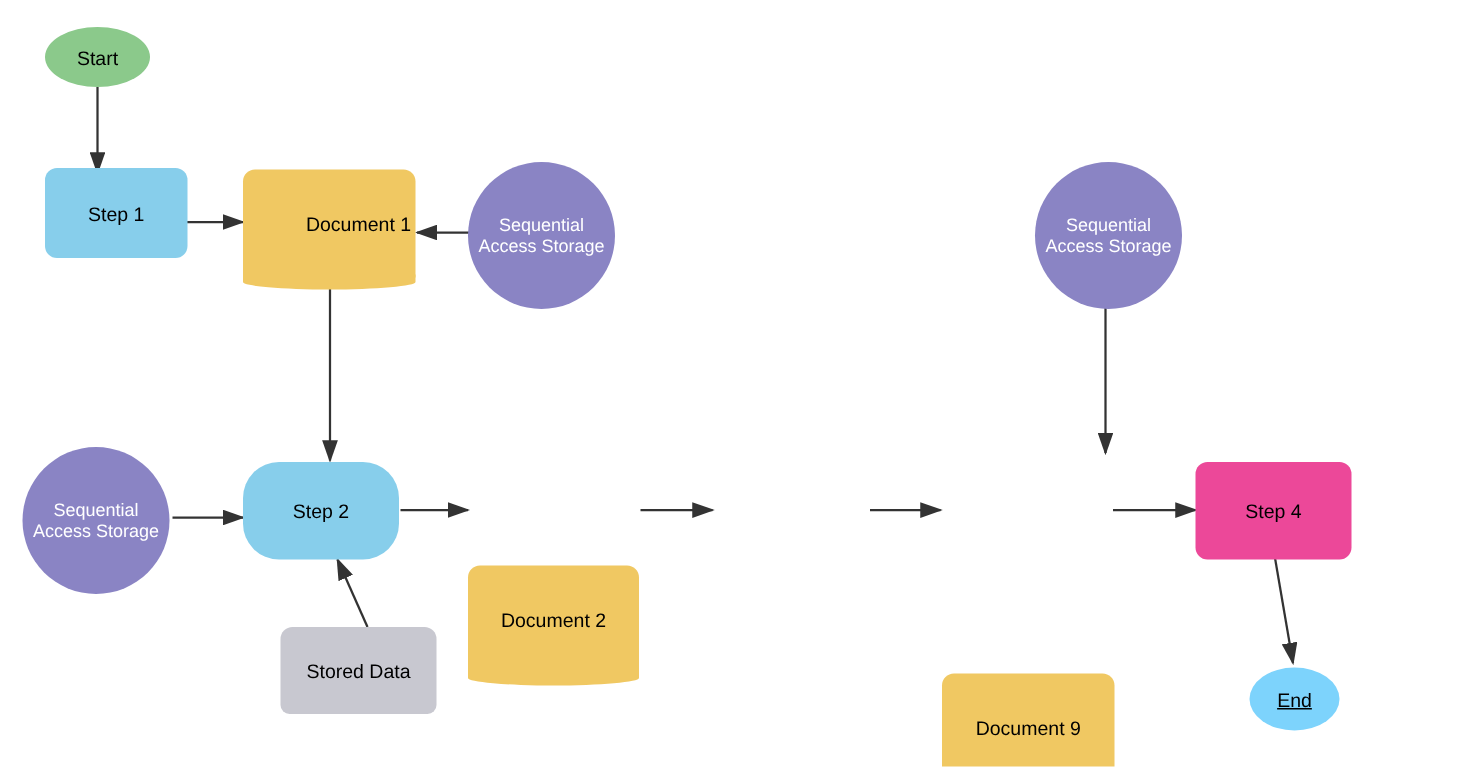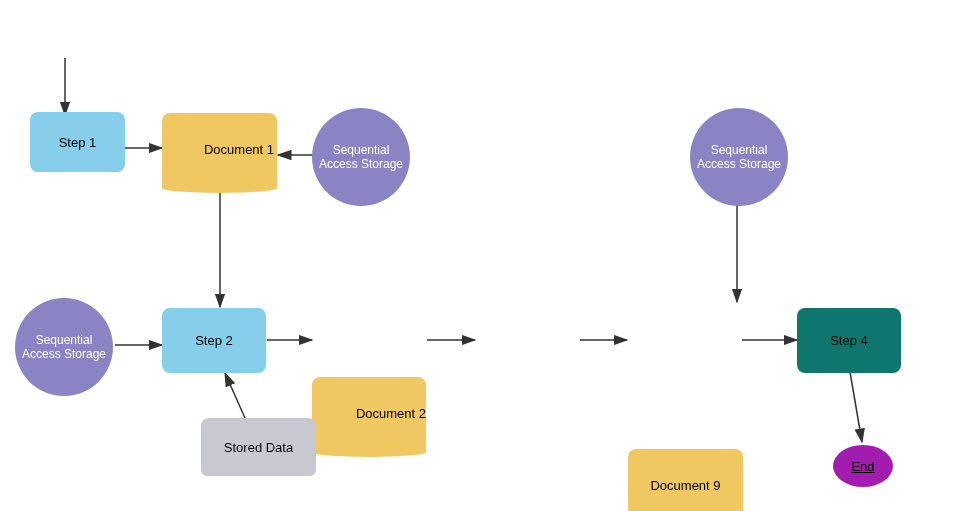--- a/index.html
+++ b/index.html
@@ -89,45 +89,46 @@
 
     <line x1="737" y1="205" x2="737" y2="302" stroke="#333" stroke-width="1.5" marker-end="url(#arrowhead)"></line>
 
     <line x1="742" y1="340" x2="797" y2="340" stroke="#333" stroke-width="1.5" marker-end="url(#arrowhead)"></line>
 
     <line x1="850" y1="372" x2="862" y2="442" stroke="#333" stroke-width="1.5" marker-end="url(#arrowhead)"></line>
 
     <line x1="245" y1="418" x2="225" y2="373" stroke="#333" stroke-width="1.5" marker-end="url(#arrowhead)"></line>
   </svg>
 
+  <div class="node oval" style="left: 30px; top: 18px; width: 70px; height: 40px; background: rgb(139, 201, 139); white-space: pre-line;">Start</div>
 
   <div class="node rounded-rect" style="left: 30px; top: 112px; width: 95px; height: 60px; background: rgb(135, 206, 235); white-space: pre-line;">Step 1</div>
 
   <div class="node document-shape" style="left:162px;top:113px;width:115px;height:72px;background:#f0c862;">
     <span style="white-space: pre-line; margin-left: 39px;">Document 1</span>
   </div>
 
   <div class="node oval" style="left:312px;top:108px;width:98px;height:98px;background:#8a84c4;color:#fff;font-size:12px;white-space:pre-line;">Sequential
 Access Storage</div>
 
   <div class="node oval" style="left:690px;top:108px;width:98px;height:98px;background:#8a84c4;color:#fff;font-size:12px;white-space:pre-line;">Sequential
 Access Storage</div>
 
   <div class="node oval" style="left:15px;top:298px;width:98px;height:98px;background:#8a84c4;color:#fff;font-size:12px;white-space:pre-line;">Sequential
 Access Storage</div>
 
-  <div class="node rounded-rect" style="left: 162px; top: 308px; width: 104px; height: 65px; background: rgb(135, 206, 235); white-space: pre-line;">Step 2</div>
+  <div class="node rounded-rect" style="left: 162px; top: 308px; width: 104px; height: 65px; background: rgb(135, 206, 235); white-space: pre-line; border-radius: 24px;">Step 2</div>
 
-  <div class="node document-shape" style="left:312px;top:305px;width:114px;height:72px;background:#f0c862;justify-content:flex-end;">
+  <div class="node document-shape" style="left:312px;top:305px;width:114px;height:72px;background:#f0c862;">
     <span style="white-space: pre-line;">Document 2</span>
   </div>
 
 
   <div class="node document-shape" style="left:628px;top:305px;width:115px;height:72px;background:#f0c862;">
     <span style="white-space: pre-line;">Document 9</span>
   </div>
 
-  <div class="node rounded-rect" style="left: 797px; top: 308px; width: 104px; height: 65px; background: #0f766e; white-space: pre-line;">Step 4</div>
+  <div class="node rounded-rect" style="left: 797px; top: 308px; width: 104px; height: 65px; background: #ec4899; white-space: pre-line;">Step 4</div>
 
-  <div class="node cylinder" style="left: 201px; top: 418px; width: 115px; height: 58px; background: rgb(200, 200, 208); border-radius: 8px 8px 6px 6px; white-space: pre-line;">Stored Data</div>
+  <div class="node cylinder" style="left: 187px; top: 418px; width: 104px; height: 58px; background: rgb(200, 200, 208); border-radius: 8px 8px 6px 6px; white-space: pre-line;">Stored Data</div>
 
-  <div class="node oval" style="left: 833px; top: 445px; width: 60px; height: 42px; background: #a21caf; white-space: pre-line; text-decoration: underline;">End</div>
+  <div class="node oval" style="left: 833px; top: 445px; width: 60px; height: 42px; background: #7dd3fc; white-space: pre-line; text-decoration: underline;">End</div>
 </div>
 
 </body></html>

